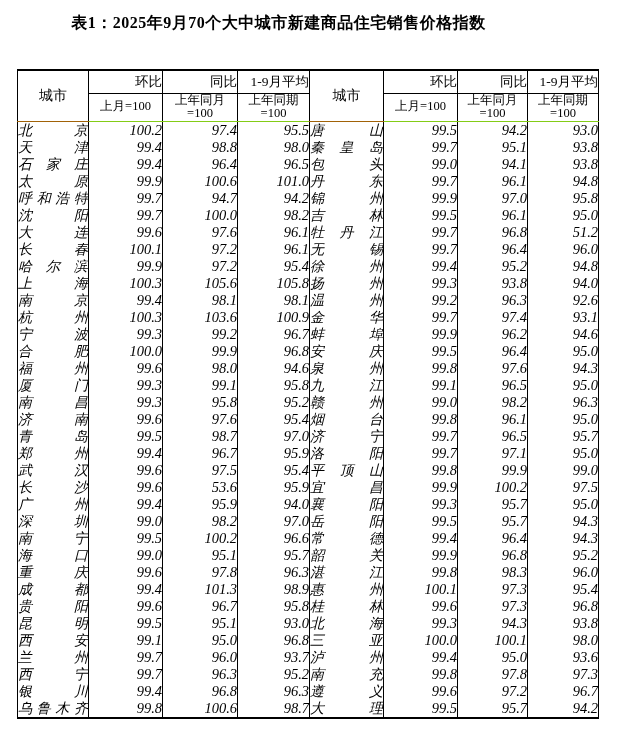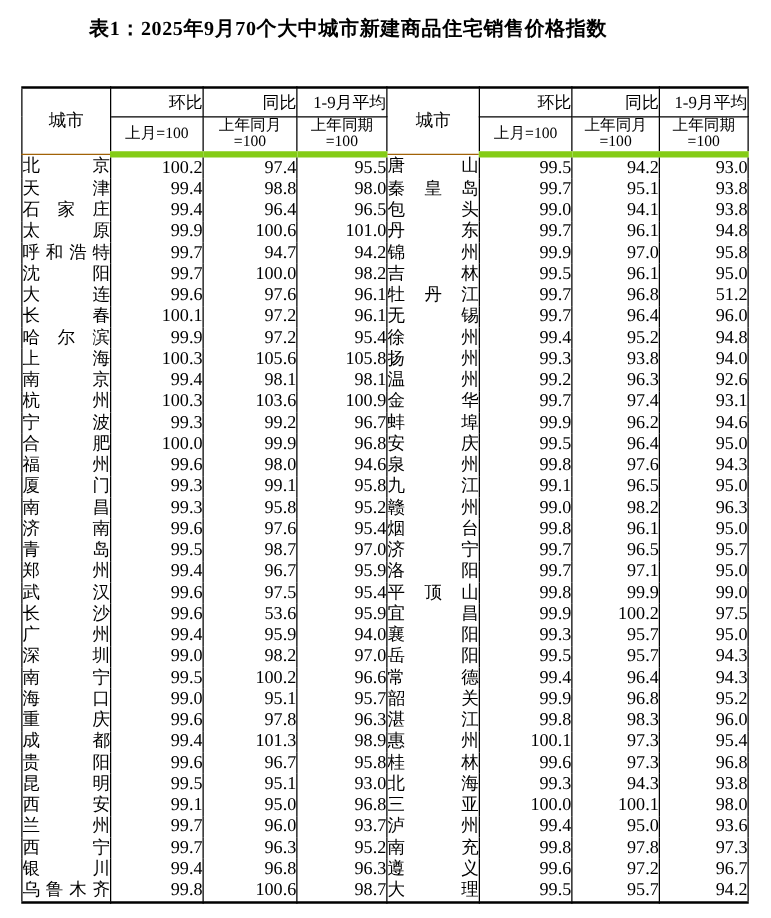--- a/index.html
+++ b/index.html
@@ -8,24 +8,24 @@
   .title{position:absolute;top:13px;left:0;width:557px;text-align:center;
          font-size:16px;font-weight:bold;color:#000;letter-spacing:0.5px;}
   table.idx{position:absolute;top:69px;left:17px;border-collapse:collapse;table-layout:fixed;
             border-top:2px solid #000;border-bottom:2px solid #000;
             border-left:1px solid #000;border-right:1px solid #000;}
   table.idx th,table.idx td{border-left:1px solid #000;border-right:1px solid #000;
             padding:0;font-weight:normal;color:#000;overflow:hidden;}
   thead tr.hr1{height:23px;}
   thead tr.hr2{height:23px;}
   th.h1{font-size:13.5px;text-align:right;border-bottom:1px solid #000;vertical-align:middle;}
-  th.h2{font-size:12.5px;text-align:center;border-bottom:5px solid #84cc16;vertical-align:middle;
+  th.h2{font-size:12.5px;text-align:center;border-bottom:1px solid #84cc16;vertical-align:middle;
         line-height:1.08;white-space:pre-line;}
   th.cityh{font-size:14px;text-align:center;vertical-align:middle;border-bottom:1px solid #a16207;}
-  tbody tr{height:17px;}
+  tbody tr{height:17px;font-style:italic;}
   td.city{font-size:14px;padding:0 7px;text-align:justify;text-align-last:justify;
           line-height:17px;white-space:nowrap;}
   td.num{font-size:14.5px;text-align:right;padding-right:4px;line-height:17px;
          color:var(--num-color,#1e1e6e);}
 </style>
 </head>
 <body>
 
 <div class="page">
   <div class="title">表1：2025年9月70个大中城市新建商品住宅销售价格指数</div>

